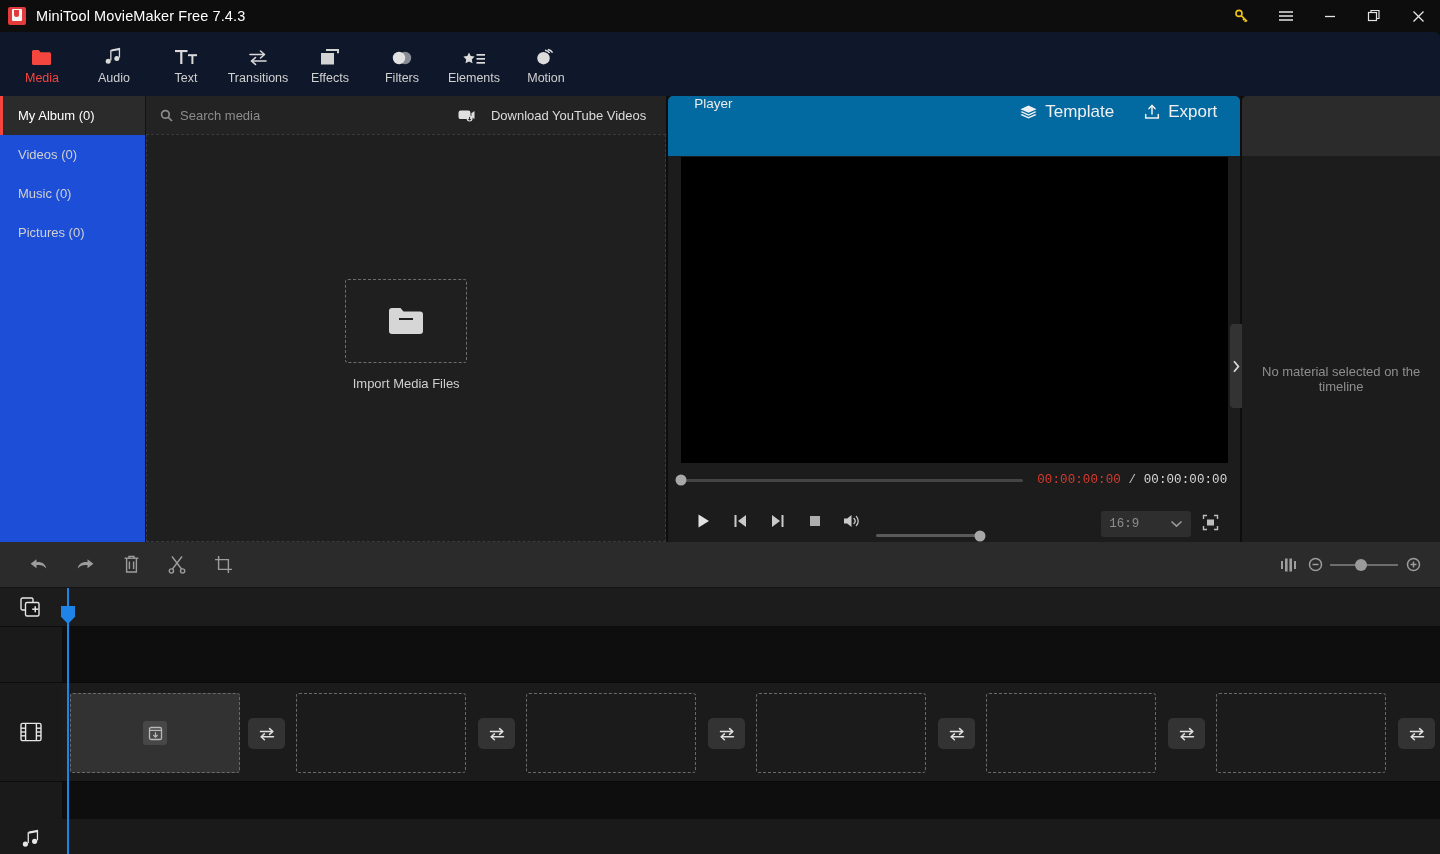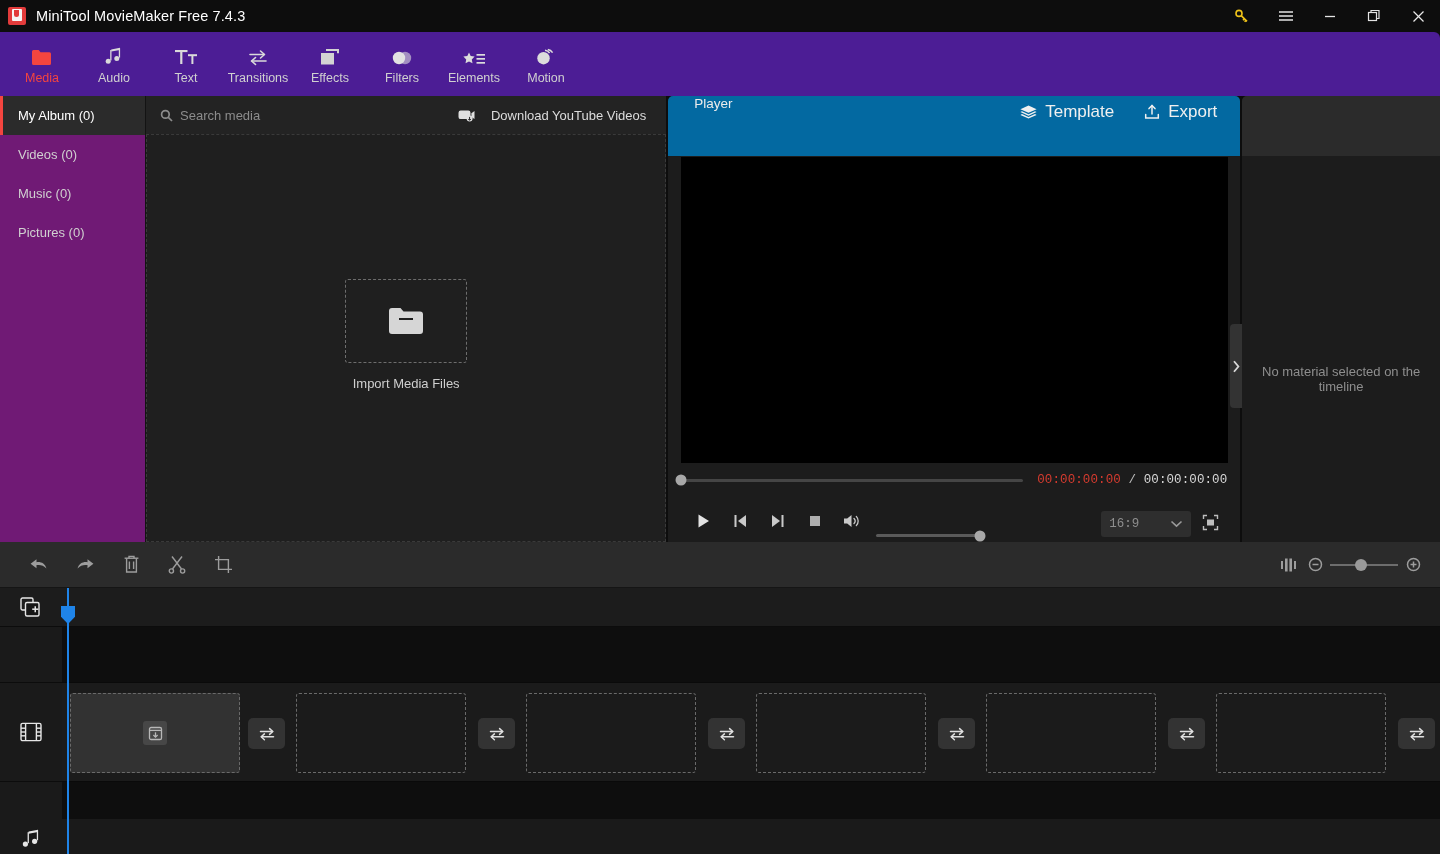--- a/index.html
+++ b/index.html
@@ -35,38 +35,38 @@
     letter-spacing: .1px;
   }
   .tb-right { margin-left: auto; display: flex; align-items: center; height: 32px; }
   .tb-btn {
     width: 44px; height: 32px; display: flex; align-items: center; justify-content: center;
     cursor: pointer;
   }
 
   
   .ribbon {
-    flex: 0 0 64px; height: 64px; background: #4c1d95; display: flex; align-items: flex-start;
+    flex: 0 0 64px; height: 64px; background: #0f172a; display: flex; align-items: flex-start;
     border-top-right-radius: 6px;
     position: relative;
   }
   .rb-inner { display: flex; align-items: flex-start; padding-left: 6px; }
   .tab {
     width: 72px; height: 64px; display: flex; flex-direction: column;
     align-items: center; justify-content: center; gap: 5px; cursor: pointer;
     color: #d0d0d0; font-size: 12.5px;
   }
   .tab .ic { height: 22px; display: flex; align-items: flex-end; justify-content: center; }
   .tab.active { color: #f4453f; }
 
   
   .mainrow { display: flex; flex: 0 0 446px; height: 446px; }
 
   
-  .libcol { width: 145px; background: #701a75; flex: 0 0 145px; }
+  .libcol { width: 145px; background: #1d4ed8; flex: 0 0 145px; }
   .lib-item {
     height: 39px; display: flex; align-items: center; padding-left: 18px;
     font-size: 13px; color: #d0d0d0; cursor: pointer; position: relative;
   }
   .lib-item.active { background: #2b2b2b; color: #ffffff; }
   .lib-item.active::before {
     content: ""; position: absolute; left: 0; top: 0; bottom: 0; width: 3px; background: #f4453f;
   }
 
   

